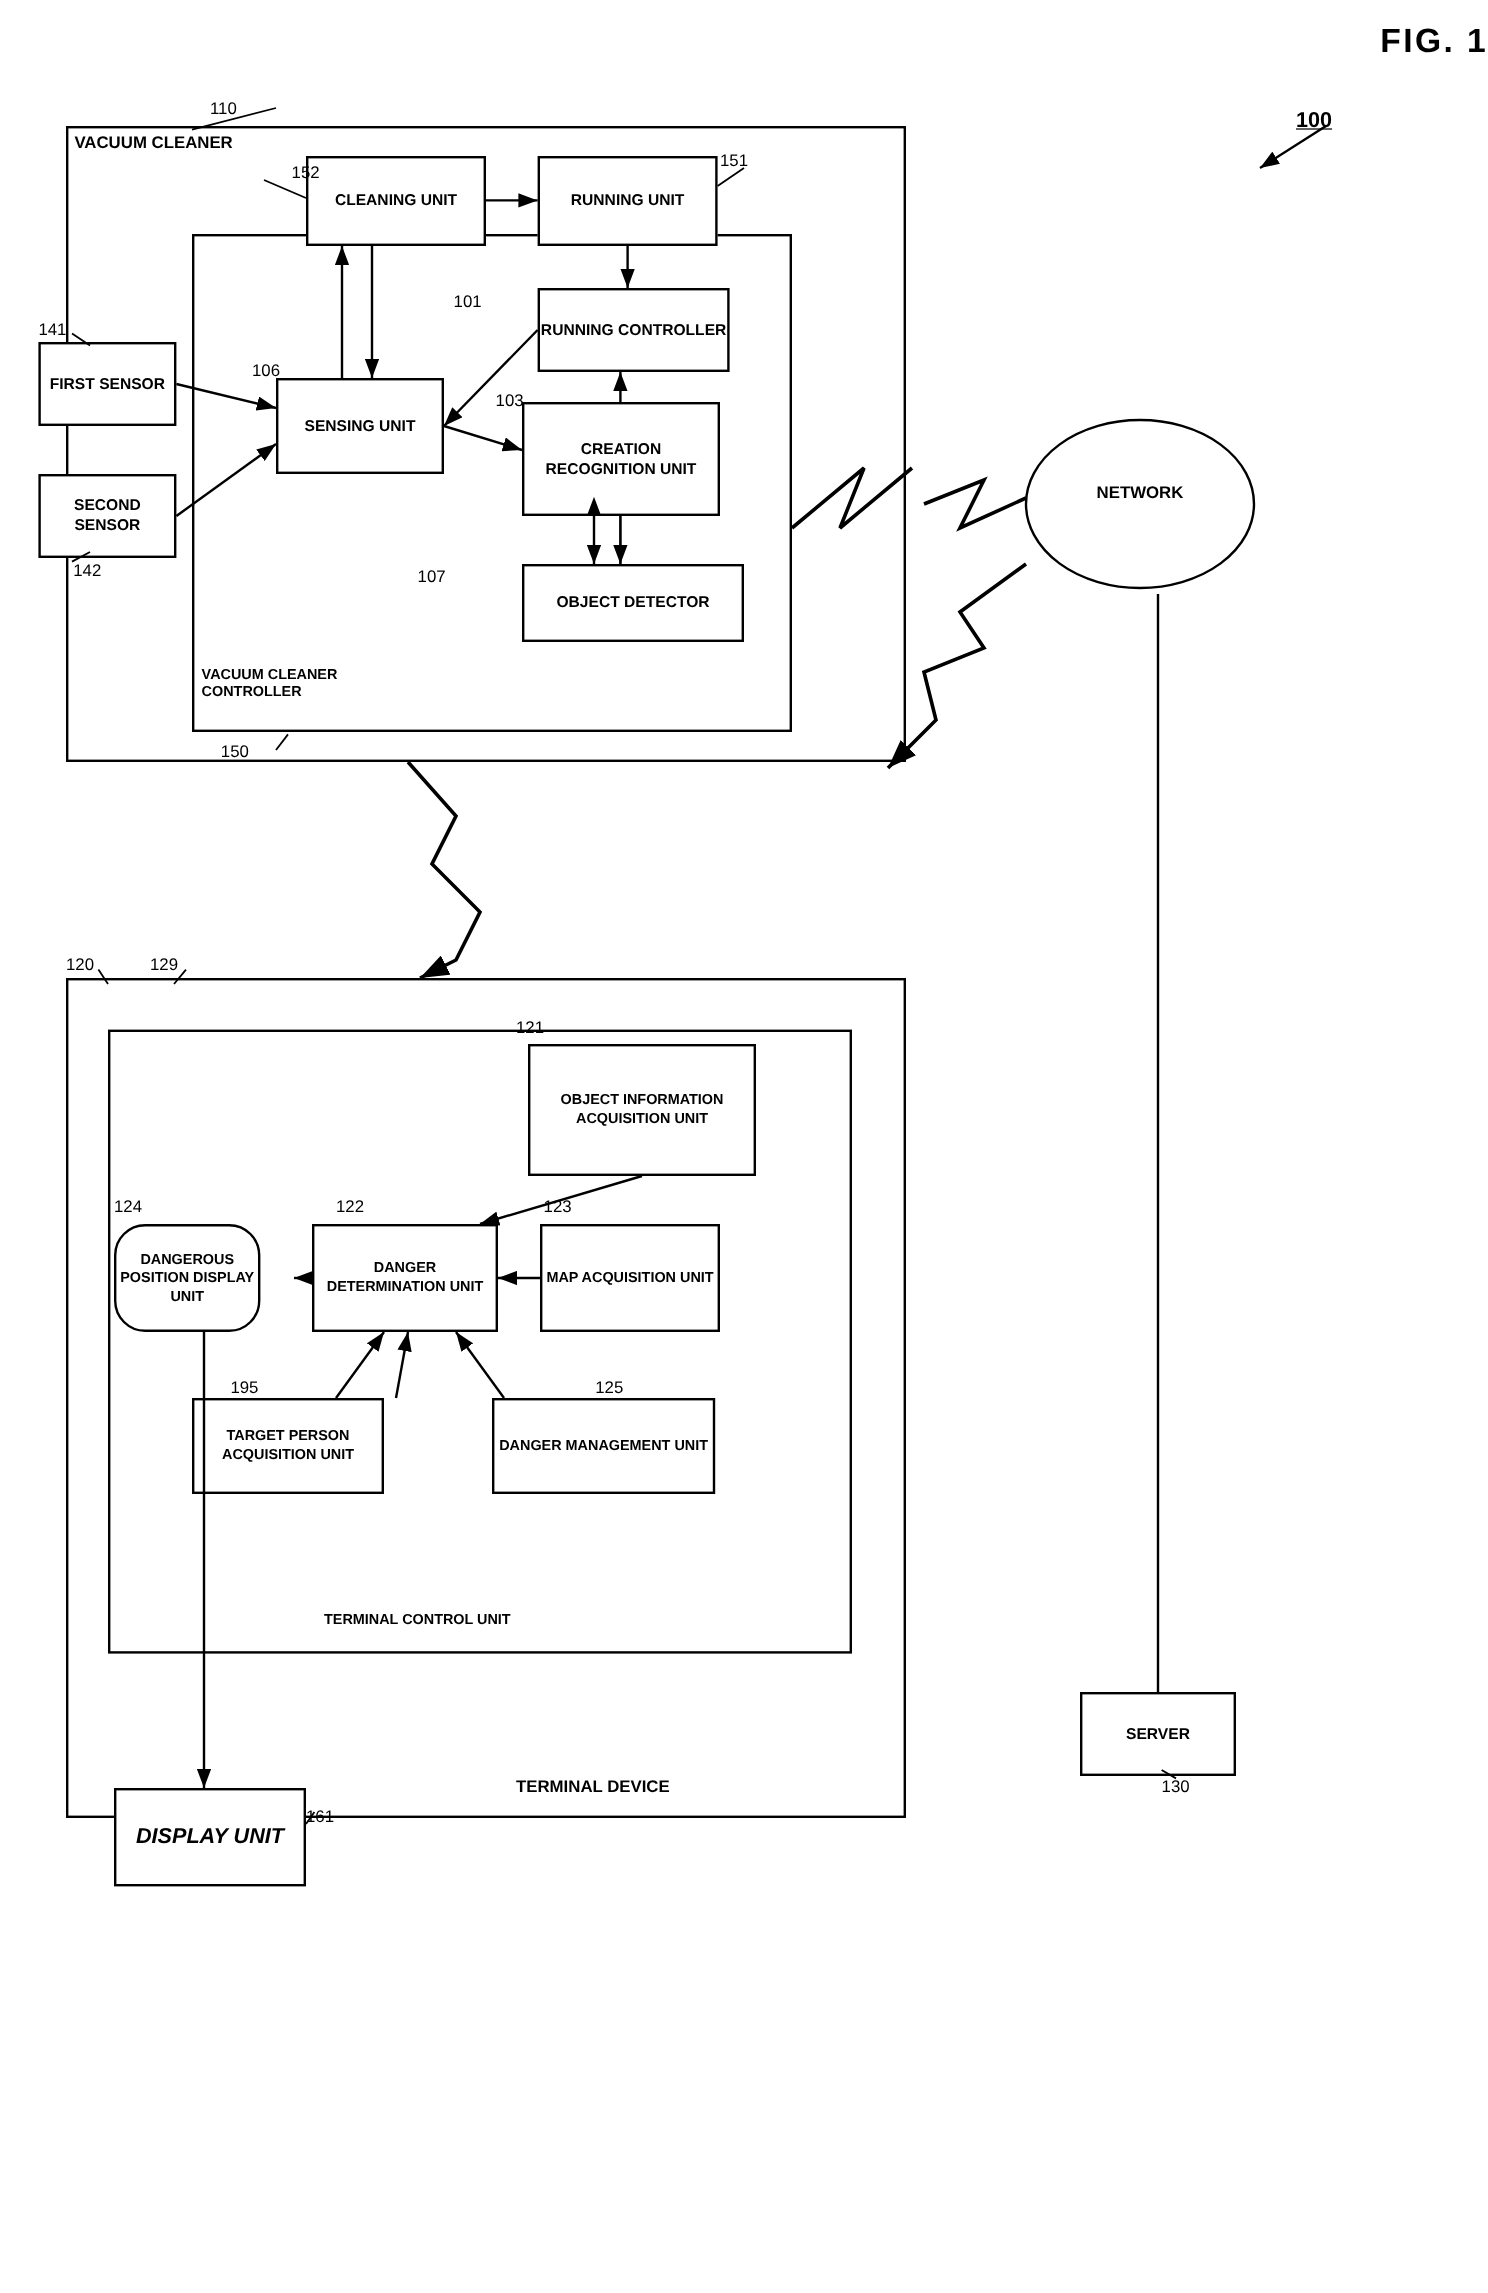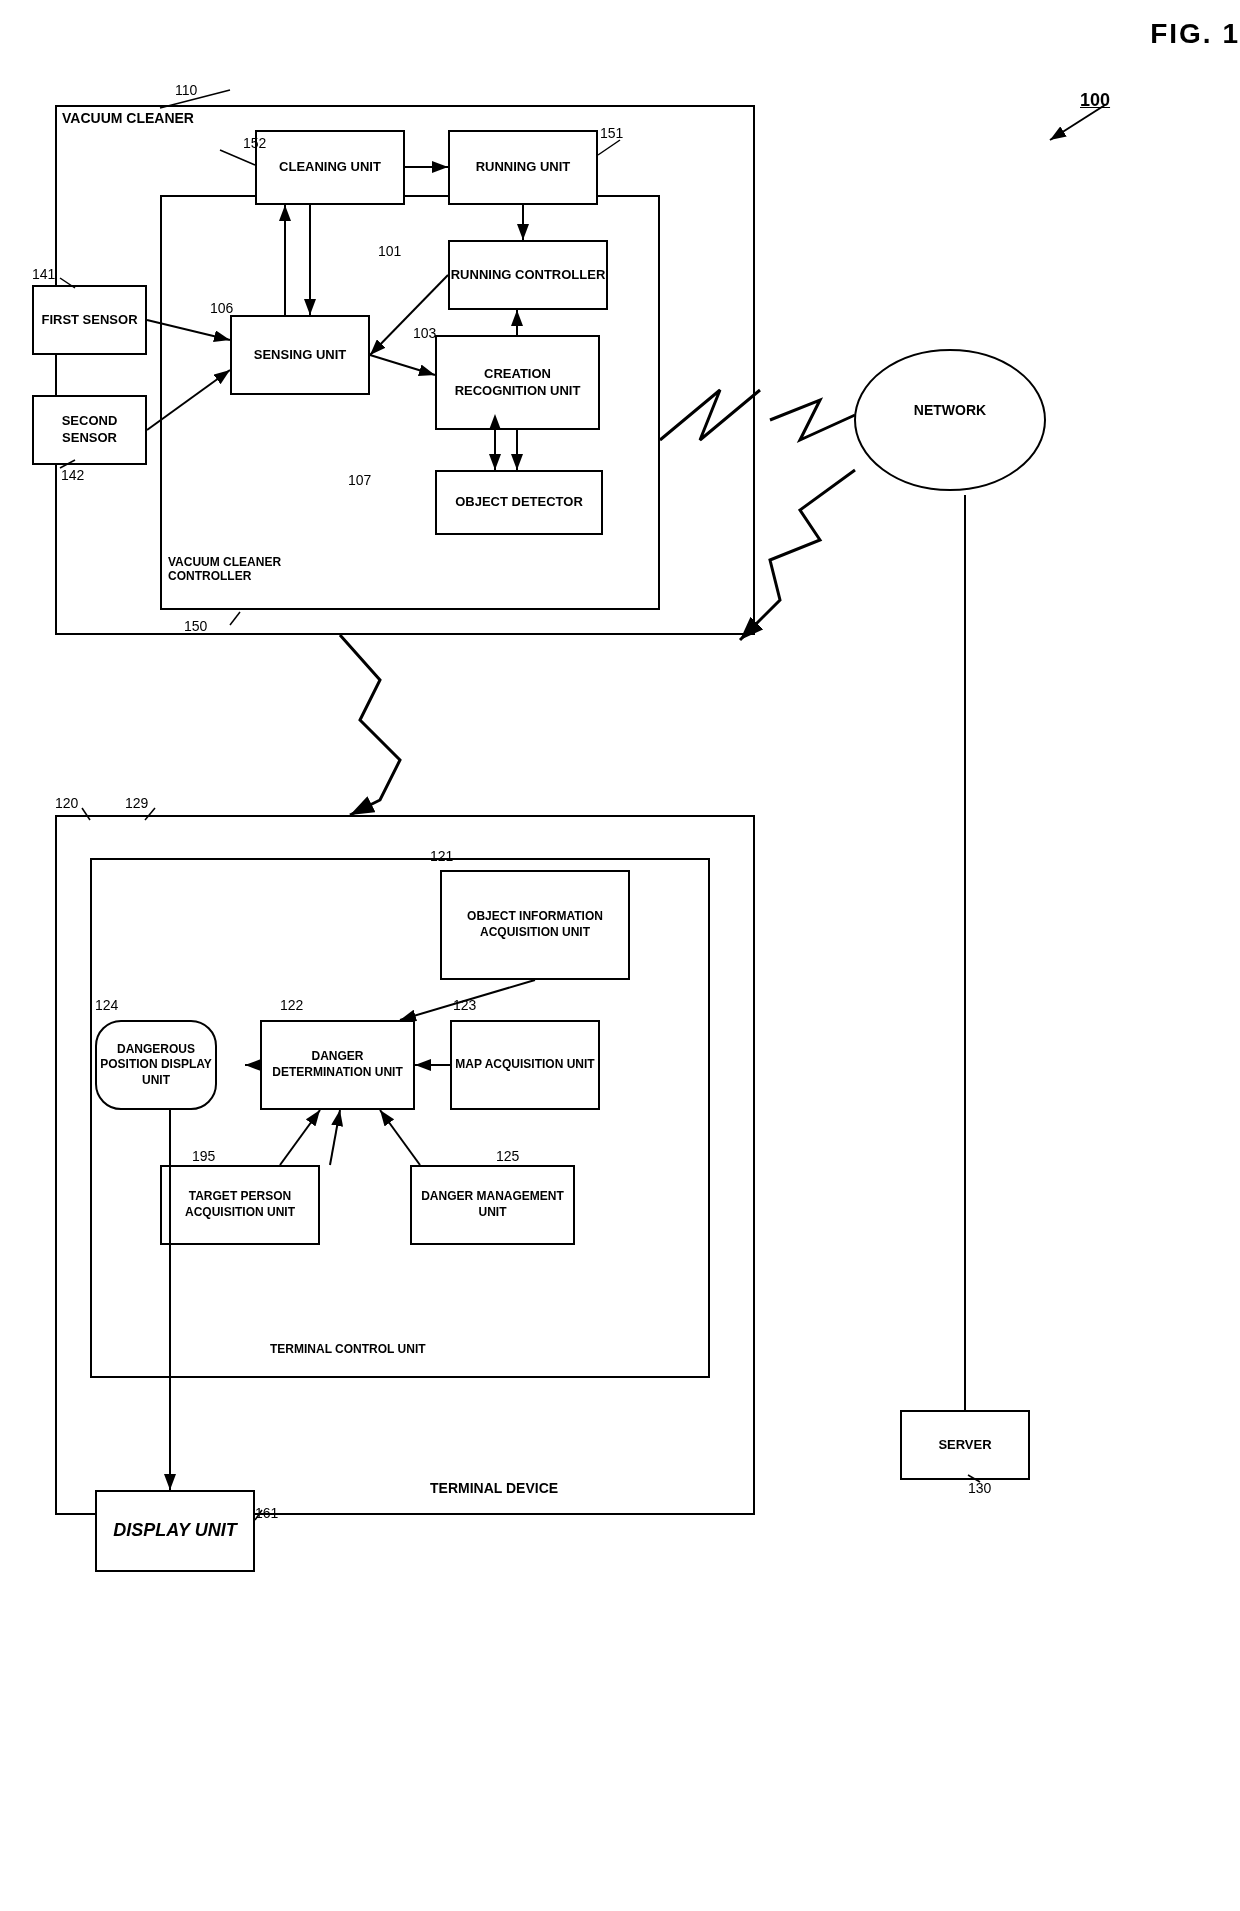--- a/index.html
+++ b/index.html
@@ -108,21 +108,21 @@
   <div class="ref-num" style="left:210px; top:300px;">106</div>
 
   <div class="box" style="left:435px; top:335px; width:165px; height:95px;">
     <span>CREATION
 RECOGNITION
 UNIT</span>
   </div>
 
   <div class="ref-num" style="left:413px; top:325px;">103</div>
 
-  <div class="box" style="left:435px; top:470px; width:168px; height:65px;">
+  <div class="box" style="left:435px; top:470px; width:185px; height:65px;">
     <span>OBJECT
 DETECTOR</span>
   </div>
 
   <div class="ref-num" style="left:348px; top:472px;">107</div>
 
   <div class="box" style="left:32px; top:285px; width:115px; height:70px;">
     <span>FIRST
 SENSOR</span>
   </div>
@@ -193,21 +193,21 @@
   <div class="ref-num" style="left:95px; top:997px;">124</div>
 
   <div class="box" style="left:160px; top:1165px; width:160px; height:80px; font-size:12px;">
     <span>TARGET PERSON
 ACQUISITION
 UNIT</span>
   </div>
 
   <div class="ref-num" style="left:192px; top:1148px;">195</div>
 
-  <div class="box" style="left:410px; top:1165px; width:165px; height:80px; font-size:12px;align-items:center;">
+  <div class="box" style="left:410px; top:1165px; width:186px; height:80px; font-size:12px;align-items:center;">
     <span>DANGER
 MANAGEMENT
 UNIT</span>
   </div>
 
   <div class="ref-num" style="left:496px; top:1148px;">125</div>
 
   <div class="box" style="left:95px; top:1490px; width:160px; height:82px; font-size:18px;font-style:italic;">
     <span>DISPLAY UNIT</span>
   </div>

